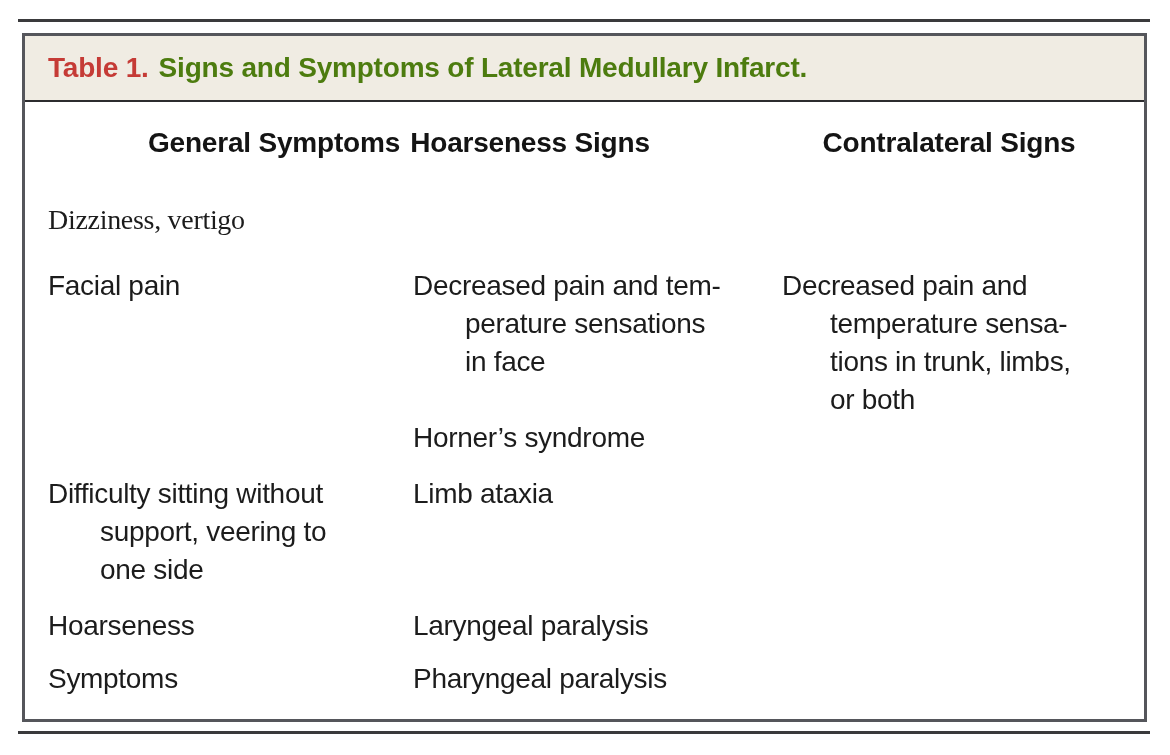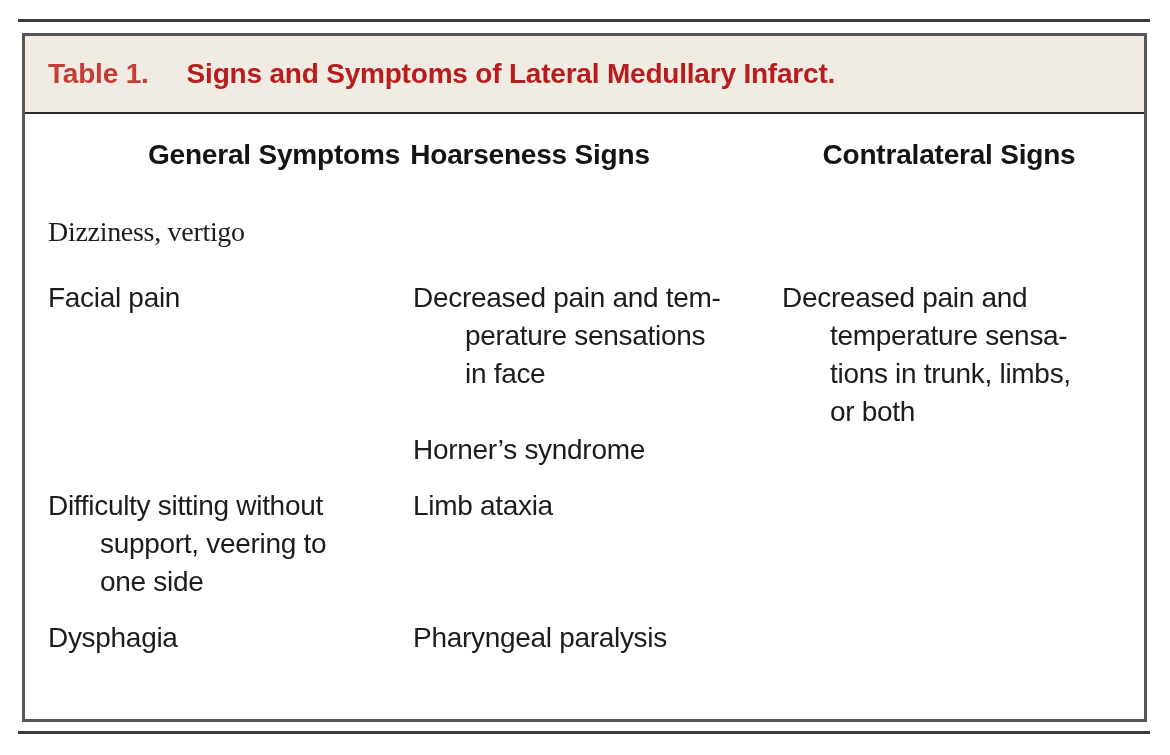--- a/index.html
+++ b/index.html
@@ -26,31 +26,30 @@
   .rule.bottom { top: 731px; }
 
   .table-box {
     position: absolute; left: 22px; top: 33px;
     width: 1125px; height: 689px;
     border: 3px solid var(--border-gray);
     background: #ffffff;
   }
 
   .title-band {
-    height: 78px;
+    height: 66px;
     background: var(--band-bg);
     border-bottom: 2px solid #2c2c2e;
     display: flex; align-items: center;
     padding-left: 23px;
     font-size: 28px; font-weight: bold;
     letter-spacing: -0.2px;
-    gap: 28px;
   }
   .title-label { color: var(--accent); margin-right: 10px; white-space: nowrap; }
-  .title-text  { color: #b91c1c; white-space: nowrap; }
+  .title-text  { color: #4d7c0f; white-space: nowrap; }
 
   .thead, .row {
     display: grid;
     grid-template-columns: 375px 370px auto;
   }
   .thead { padding-top: 22px; }
   .th {
     font-size: 28px; font-weight: bold; color: #141414;
     line-height: 38px; letter-spacing: -0.2px;
   }
@@ -108,21 +107,26 @@
           <div class="cell c1"></div>
           <div class="cell c2">Horner’s syndrome</div>
           <div class="cell c3"></div>
         </div>
         <div class="row">
           <div class="cell c1">Difficulty sitting without<br>support, veering to<br>one side</div>
           <div class="cell c2">Limb ataxia</div>
           <div class="cell c3"></div>
         </div>
         <div class="row">
-          <div class="cell c1">Dysphagia</div>
+          <div class="cell c1">Hoarseness</div>
+          <div class="cell c2">Laryngeal paralysis</div>
+          <div class="cell c3"></div>
+        </div>
+        <div class="row">
+          <div class="cell c1">Symptoms</div>
           <div class="cell c2">Pharyngeal paralysis</div>
           <div class="cell c3"></div>
         </div>
       </div>
   </div>
 
   <div class="rule bottom"></div>
 </div>
 
 </body></html>

